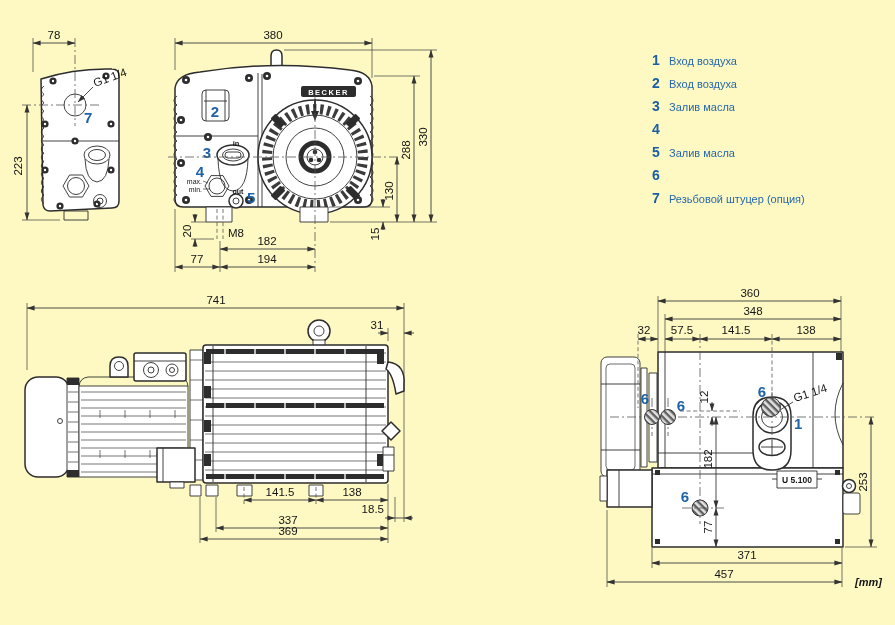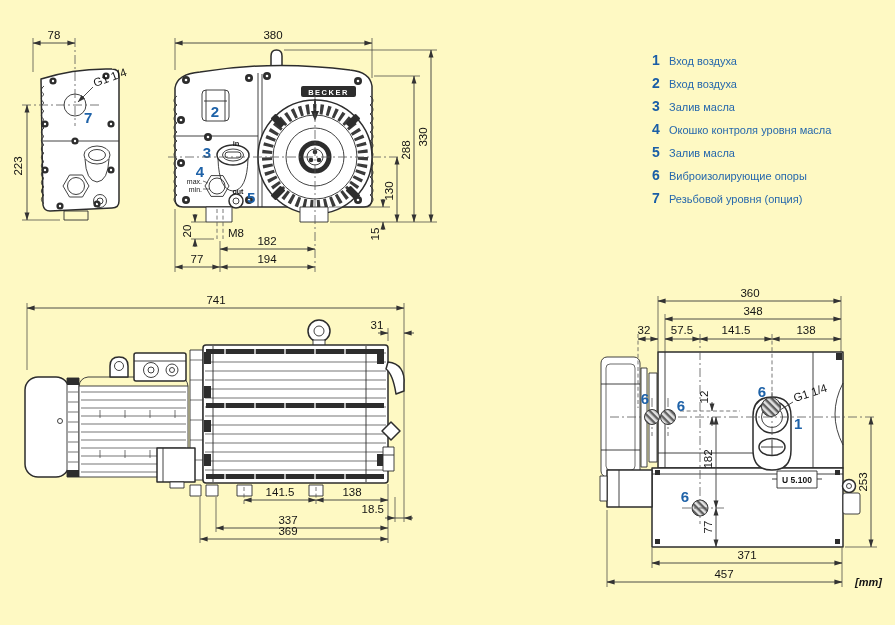--- a/index.html
+++ b/index.html
@@ -397,28 +397,26 @@
   <div class="lrow">
     <span class="lnum">2</span>
     <span class="ltxt">Вход воздуха</span>
   </div>
   <div class="lrow">
     <span class="lnum">3</span>
     <span class="ltxt">Залив масла</span>
   </div>
   <div class="lrow">
     <span class="lnum">4</span>
-    <span class="ltxt">Окошко контроля уровня масла</span>
   </div>
   <div class="lrow">
     <span class="lnum">5</span>
     <span class="ltxt">Залив масла</span>
   </div>
   <div class="lrow">
     <span class="lnum">6</span>
-    <span class="ltxt">Виброизолирующие опоры</span>
   </div>
   <div class="lrow">
     <span class="lnum">7</span>
-    <span class="ltxt">Резьбовой уровня (опция)</span>
+    <span class="ltxt">Резьбовой штуцер (опция)</span>
   </div>
 </div>
 </div>
 
 </body></html>

